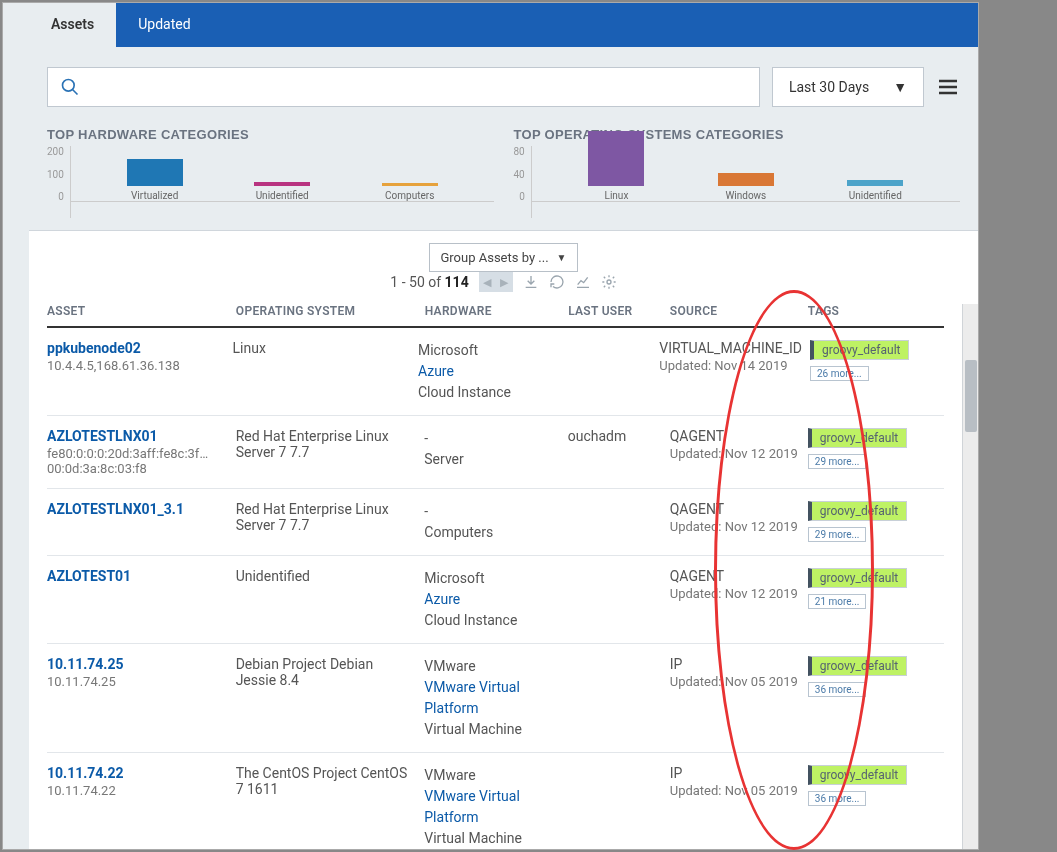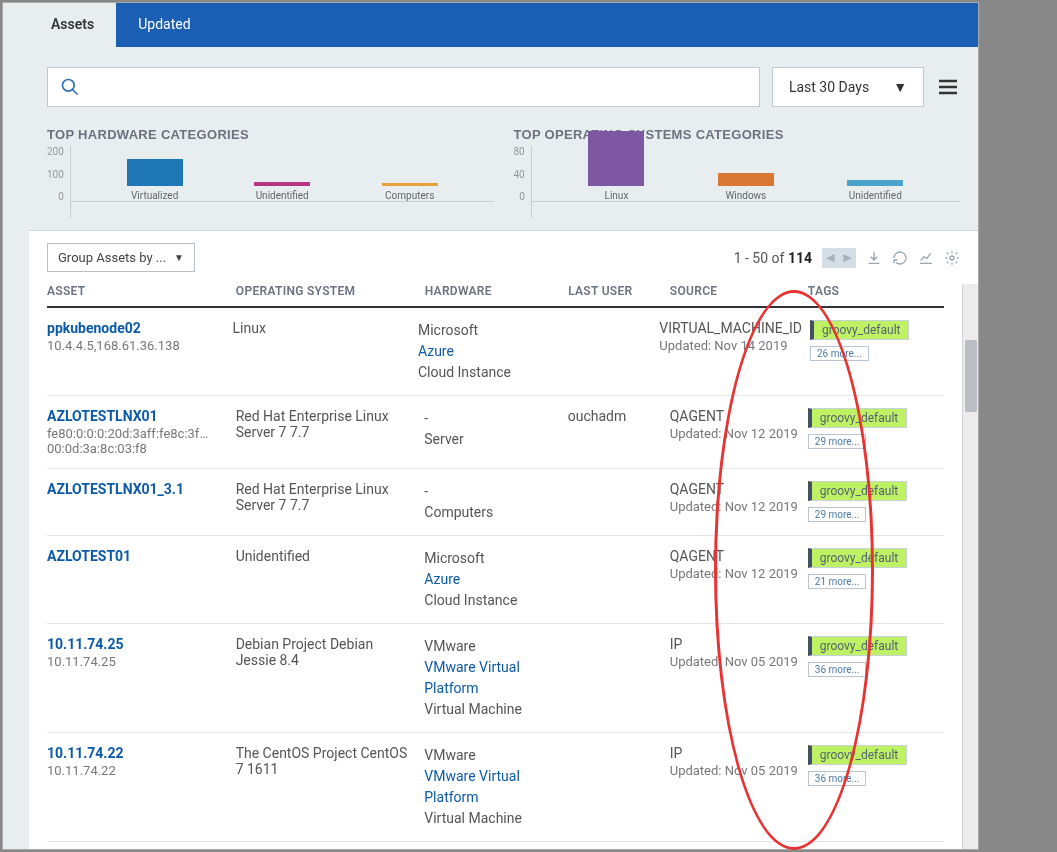--- a/index.html
+++ b/index.html
@@ -148,21 +148,21 @@
   flex: 1;
   display: flex;
   flex-direction: column;
   overflow: hidden;
   border-top: 1px solid #d0d6dc;
 }
 .toolbar {
   display: flex;
   align-items: center;
   padding: 12px 18px;
-  justify-content: space-between;
+  flex-direction: column;
 }
 .group-select {
   border: 1px solid #b8c0c8;
   background: #fff;
   padding: 6px 10px;
   font-size: 13px;
   color: #444;
   display: flex;
   align-items: center;
   gap: 8px;

